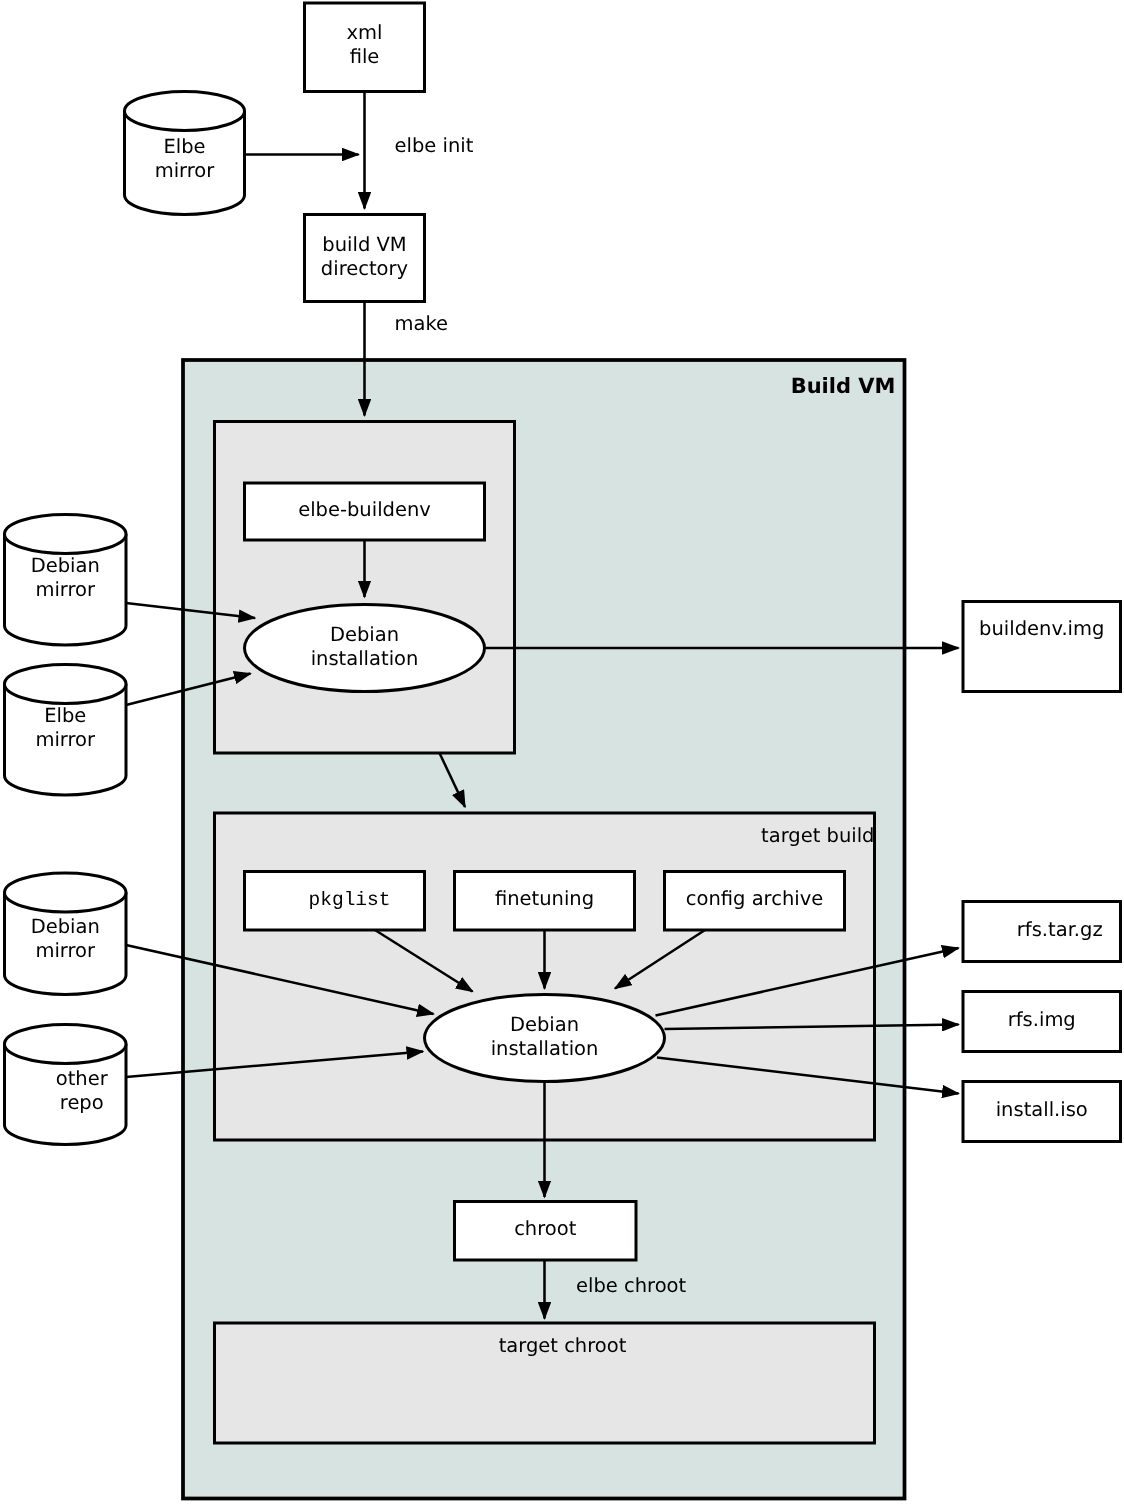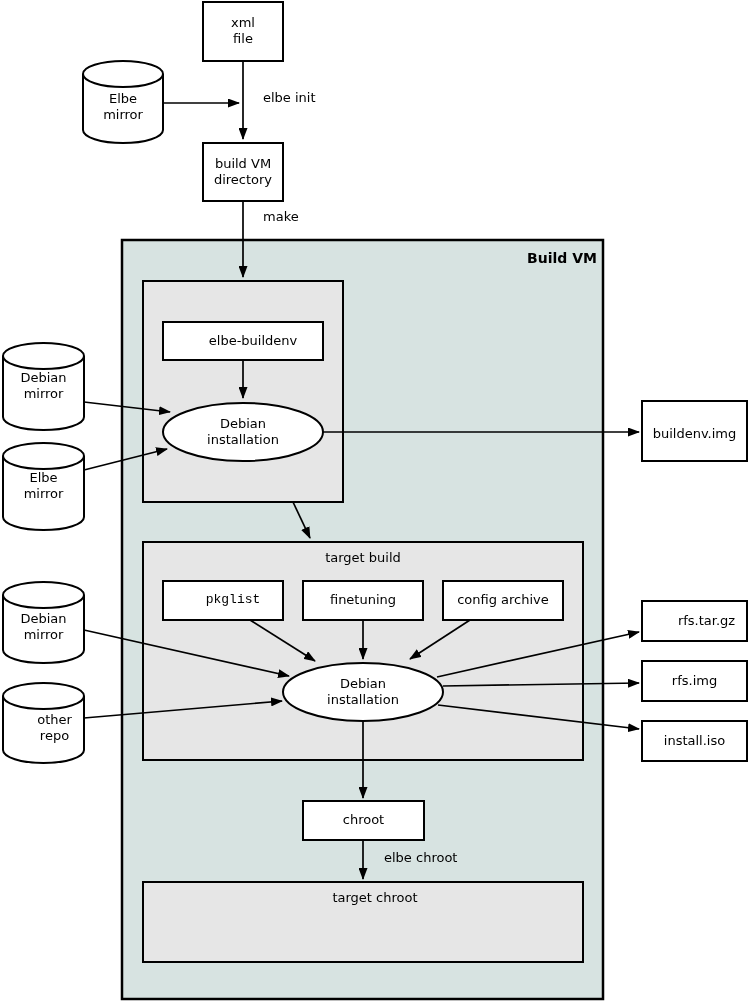--- a/index.html
+++ b/index.html
@@ -119,32 +119,32 @@
 file</div>
   <div class="lbl" style="left:83px; top:91px; width:80px;">Elbe
 mirror</div>
   <div class="lbl left-align" style="left:263px; top:90px;">elbe init</div>
   <div class="lbl" style="left:203px; top:156px; width:80px;">build VM
 directory</div>
   <div class="lbl left-align" style="left:263px; top:209px;">make</div>
 
   <div class="lbl right-align" style="left:447px; top:250px; width:150px;">Build VM</div>
 
-  <div class="lbl" style="left:163px; top:333px; width:180px;">elbe-buildenv</div>
+  <div class="lbl" style="left:163px; top:333px; width:160px;">elbe-buildenv</div>
   <div class="lbl" style="left:163px; top:416px; width:160px;">Debian
 installation</div>
 
   <div class="lbl" style="left:3px; top:370px; width:81px;">Debian
 mirror</div>
   <div class="lbl" style="left:3px; top:470px; width:81px;">Elbe
 mirror</div>
 
-  <div class="lbl" style="left:642px; top:426px; width:105px;">buildenv.img</div>
+  <div class="lbl" style="left:642px; top:412px; width:105px;">buildenv.img</div>
 
-  <div class="lbl" style="left:143px; top:550px; width:440px;">target build</div>
+  <div class="lbl" style="left:143px; top:550px; width:440px;text-align:right;">target build</div>
   <div class="lbl" style="left:163px; top:592px; width:140px;font-family:Liberation Mono, monospace;">pkglist</div>
   <div class="lbl" style="left:303px; top:592px; width:120px;">finetuning</div>
   <div class="lbl" style="left:443px; top:592px; width:120px;">config archive</div>
 
   <div class="lbl" style="left:3px; top:611px; width:81px;">Debian
 mirror</div>
   <div class="lbl" style="left:3px; top:712px; width:103px;">other
 repo</div>
 
   <div class="lbl" style="left:283px; top:676px; width:160px;">Debian

